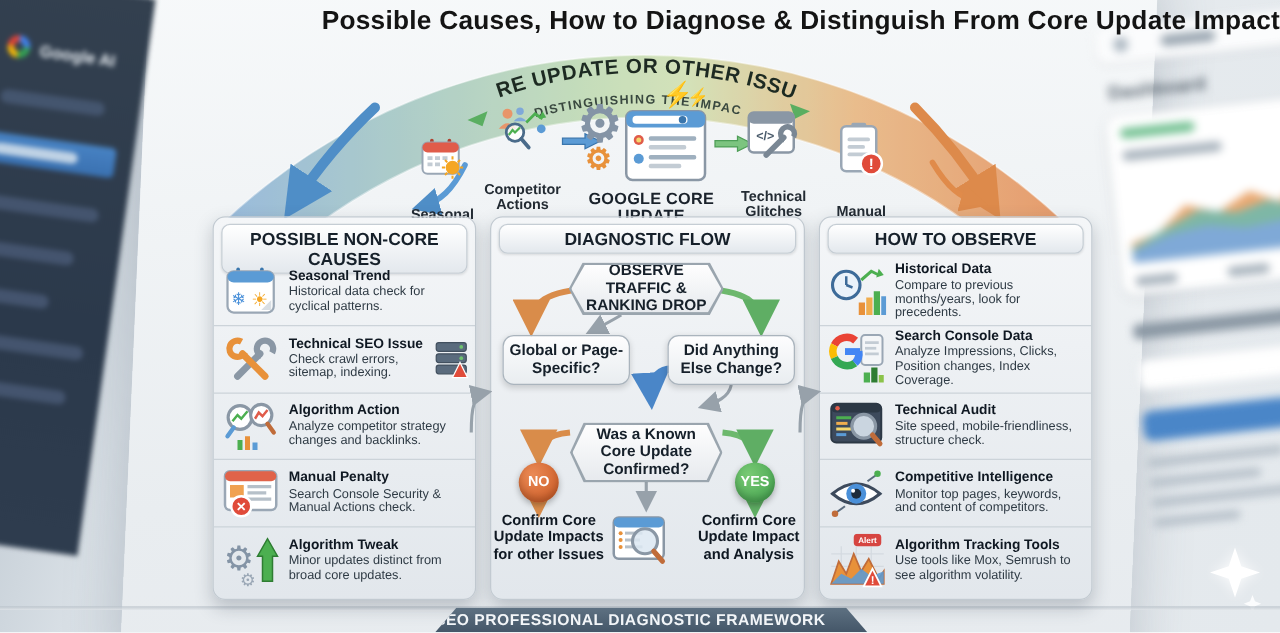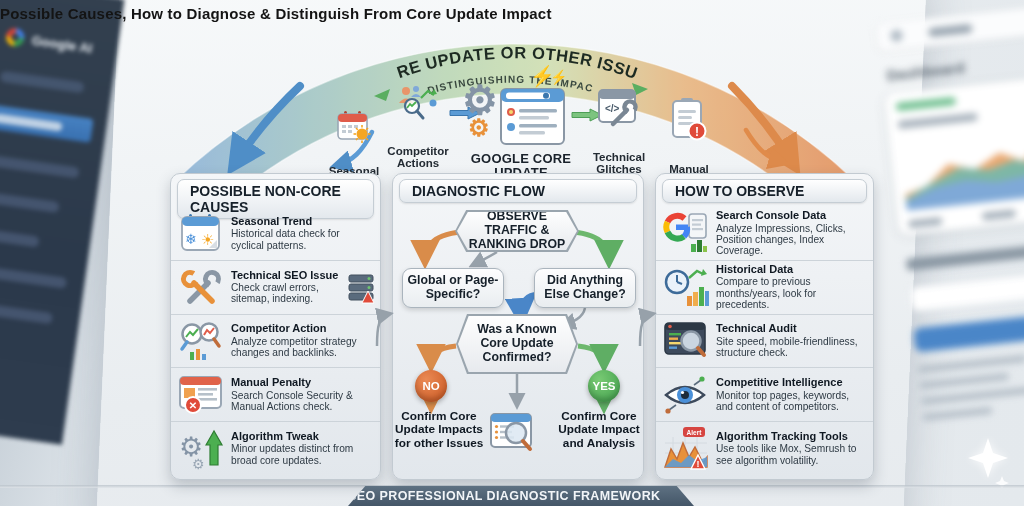--- a/index.html
+++ b/index.html
@@ -37,35 +37,35 @@
   .dash-sect { margin:24px 0 0 36px; width:130px; height:12px; background:#8b98a4; border-radius:4px; }
   .dash-input { margin:16px 14px 0 36px; height:26px; background:#fff; border:1px solid #d4dae0; border-radius:8px; }
   .dash-btn { margin:16px 0 0 36px; width:120px; height:24px; background:#4a86c8; border-radius:7px; }
   .dash-lines { margin:14px 0 0 36px; display:flex; flex-direction:column; gap:9px; }
   .dash-lines div { height:7px; border-radius:4px; background:#b6c0c9; }
   .sparkle { position:absolute; left:966px; top:436px; }
   .floor-line { position:absolute; left:0; top:485px; width:100%; height:3px;
     background:linear-gradient(#b6bfc7,#e2e6ea); opacity:.75; }
 
   
-  .title { position:absolute; left:0; right:0; top:5px; text-align:left;
-    font-size:15px; font-weight:800; color:#141414; letter-spacing:.2px; }
+  .title { position:absolute; left:0; right:0; top:5px; text-align:right;
+    font-size:21px; font-weight:800; color:#141414; letter-spacing:.2px; }
   .arc-svg { position:absolute; left:150px; top:34px; }
 
   .tr-item { position:absolute; text-align:center; font-weight:bold; font-size:11.5px;
     color:#232b33; line-height:1.1; }
   .tr-label { margin-top:18px; }
   .tr-core-label { font-size:13px; letter-spacing:.2px; margin-top:2px; color:#1a222b; }
   .glyph { display:inline-block; line-height:1; }
 
   .panel { position:absolute; top:173px; background:linear-gradient(180deg,#f4f6f8,#e2e7ec);
     border:1px solid #c2cad1; border-radius:10px; box-shadow:0 6px 14px rgba(50,65,80,.25); }
   .panel-header { margin:5px 6px; background:linear-gradient(#ffffff,#e3e8ed);
-    border:1px solid #c5cdd4; border-radius:7px; font-weight:bold;
-    font-size:14px; padding:3px 12px; color:#16202a; box-shadow:0 1px 2px rgba(0,0,0,.1); }
+    border:1px solid #c5cdd4; border-radius:7px; text-align:center; font-weight:bold;
+    font-size:14px; padding:3px 0; color:#16202a; box-shadow:0 1px 2px rgba(0,0,0,.1); }
   .panel-body { position:absolute; top:33px; bottom:4px; left:0; right:0; display:flex; flex-direction:column; }
   .cause-item { flex:1; display:flex; align-items:center; gap:7px; padding:2px 7px; position:relative; }
   .cause-item + .cause-item { border-top:1px solid #ccd3d9; }
   .it-icon { flex:0 0 46px; display:flex; justify-content:center; }
   .it-text { flex:1; }
   .it-title { font-size:11px; font-weight:bold; color:#0f1822; line-height:1.05; }
   .it-desc { font-size:10.2px; color:#2e3a44; line-height:1.12; margin-top:1px; }
   .it-extra { position:absolute; right:4px; bottom:6px; }
 
   .hex { position:absolute; clip-path:polygon(9% 0%,91% 0%,100% 50%,91% 100%,9% 100%,0% 50%);
@@ -343,21 +343,21 @@
           <polyline points="26,15 29,10 32,13 36,8" fill="none" stroke="#e05c4a" stroke-width="2"></polyline>
           <line x1="36" y1="19" x2="41" y2="26" stroke="#c06c3a" stroke-width="3.5" stroke-linecap="round"></line>
           <g>
                 <rect x="12" y="32" width="4" height="8" fill="#4caf50"></rect>
                 <rect x="18" y="29" width="4" height="11" fill="#e8913a"></rect>
                 <rect x="24" y="34" width="4" height="6" fill="#5b9bd5"></rect>
               </g>
         </svg>
           </div>
         <div class="it-text">
-          <div class="it-title">Competitor Action</div>
+          <div class="it-title">Algorithm Action</div>
           <div class="it-desc">Analyze competitor strategy changes and backlinks.</div>
         </div>
       </div>
       <div class="cause-item">
         <div class="it-icon">
             <svg width="46" height="42">
           <rect x="2" y="3" width="41" height="31" rx="4" fill="#fff" stroke="#9aa7b5" stroke-width="2"></rect>
           <rect x="2" y="3" width="41" height="8" rx="4" fill="#e0634a"></rect>
           <rect x="6" y="14" width="11" height="10" fill="#f0a150"></rect>
           <g fill="#b6c0c9">
@@ -422,21 +422,21 @@
 
     <div class="hex" style="left:62px;top:36px;width:124px;height:42px">
       <div class="hex-in">OBSERVE TRAFFIC &amp; RANKING DROP</div>
     </div>
     <div class="fbox" style="left:141px;top:94px;width:102px;height:40px">
       <span>Did Anything Else Change?</span>
     </div>
     <div class="fbox" style="left:9px;top:94px;width:102px;height:40px">
       <span>Global or Page-Specific?</span>
     </div>
-    <div class="hex" style="left:63px;top:140px;width:122px;height:60px">
+    <div class="hex" style="left:63px;top:164px;width:122px;height:48px">
       <div class="hex-in">Was a Known Core Update Confirmed?</div>
     </div>
     <div class="fcirc no" style="left:22px;top:196px">
       <span>NO</span>
     </div>
     <div class="fcirc yes" style="left:195px;top:196px">
       <span>YES</span>
     </div>
     <div class="fres" style="left:160px;top:236px;width:92px">Confirm Core Update Impact and Analysis</div>
     <div class="fres" style="left:0;top:236px;width:92px">Confirm Core Update Impacts for other Issues</div>
@@ -457,20 +457,41 @@
       <line x1="34" y1="29" x2="41" y2="37" stroke="#c06c3a" stroke-width="4" stroke-linecap="round"></line>
     </svg>
   </div>
 
   <div class="panel" style="left:655px;width:219px;height:307px">
     <div class="panel-header">HOW TO OBSERVE</div>
     <div class="panel-body">
       <div class="cause-item">
         <div class="it-icon">
             <svg width="46" height="42">
+          <circle cx="14" cy="16" r="11" fill="#eaf2fa" stroke="#3d6b99" stroke-width="2.5"></circle>
+          <line x1="14" y1="16" x2="14" y2="9" stroke="#3d6b99" stroke-width="2"></line>
+          <line x1="14" y1="16" x2="19" y2="18" stroke="#3d6b99" stroke-width="2"></line>
+          <polyline points="26,12 34,5 40,8" fill="none" stroke="#4caf50" stroke-width="2.4"></polyline>
+          <path d="M40 3 L44 8 L38 10 Z" fill="#4caf50"></path>
+          <g>
+                <rect x="24" y="30" width="5" height="10" fill="#e8913a"></rect>
+                <rect x="30" y="26" width="5" height="14" fill="#f0ad4e"></rect>
+                <rect x="36" y="21" width="5" height="19" fill="#4caf50"></rect>
+                <rect x="42" y="25" width="4" height="15" fill="#5b9bd5"></rect>
+              </g>
+        </svg>
+          </div>
+        <div class="it-text">
+          <div class="it-title">Historical Data</div>
+          <div class="it-desc">Compare to previous months/years, look for precedents.</div>
+        </div>
+      </div>
+      <div class="cause-item">
+        <div class="it-icon">
+            <svg width="46" height="42">
           <rect x="26" y="2" width="17" height="24" rx="3" fill="#f4f6f8" stroke="#9aa7b5" stroke-width="1.6"></rect>
           <g fill="#c3ccd4">
                 <rect x="29" y="7" width="11" height="2.2"></rect>
                 <rect x="29" y="11.5" width="9" height="2.2"></rect>
                 <rect x="29" y="16" width="11" height="2.2"></rect>
               </g>
           <g fill="none" stroke-width="6">
             <path d="M21.5 6.5 A11 11 0 0 0 4.5 10" stroke="#EA4335"></path>
             <path d="M4.5 10 A11 11 0 0 0 4.5 20" stroke="#FBBC05"></path>
             <path d="M4.5 20 A11 11 0 0 0 21 24.5" stroke="#34A853"></path>
@@ -480,41 +501,20 @@
           <g>
                 <rect x="28" y="32" width="5" height="8" fill="#4caf50"></rect>
                 <rect x="34" y="28" width="5" height="12" fill="#2e7d32"></rect>
                 <rect x="40" y="34" width="4" height="6" fill="#8bc34a"></rect>
               </g>
         </svg>
           </div>
         <div class="it-text">
           <div class="it-title">Search Console Data</div>
           <div class="it-desc">Analyze Impressions, Clicks, Position changes, Index Coverage.</div>
-        </div>
-      </div>
-      <div class="cause-item">
-        <div class="it-icon">
-            <svg width="46" height="42">
-          <circle cx="14" cy="16" r="11" fill="#eaf2fa" stroke="#3d6b99" stroke-width="2.5"></circle>
-          <line x1="14" y1="16" x2="14" y2="9" stroke="#3d6b99" stroke-width="2"></line>
-          <line x1="14" y1="16" x2="19" y2="18" stroke="#3d6b99" stroke-width="2"></line>
-          <polyline points="26,12 34,5 40,8" fill="none" stroke="#4caf50" stroke-width="2.4"></polyline>
-          <path d="M40 3 L44 8 L38 10 Z" fill="#4caf50"></path>
-          <g>
-                <rect x="24" y="30" width="5" height="10" fill="#e8913a"></rect>
-                <rect x="30" y="26" width="5" height="14" fill="#f0ad4e"></rect>
-                <rect x="36" y="21" width="5" height="19" fill="#4caf50"></rect>
-                <rect x="42" y="25" width="4" height="15" fill="#5b9bd5"></rect>
-              </g>
-        </svg>
-          </div>
-        <div class="it-text">
-          <div class="it-title">Historical Data</div>
-          <div class="it-desc">Compare to previous months/years, look for precedents.</div>
         </div>
       </div>
       <div class="cause-item">
         <div class="it-icon">
             <svg width="46" height="42">
           <rect x="2" y="3" width="40" height="31" rx="4" fill="#3d4a5c" stroke="#2c3845" stroke-width="1.6"></rect>
           <rect x="2" y="3" width="40" height="7" rx="4" fill="#2c3845"></rect>
               <circle cx="7" cy="6.5" r="1.8" fill="#e05c4a"></circle>
           <g>
                 <rect x="6" y="13" width="12" height="2.4" fill="#4caf50"></rect>

